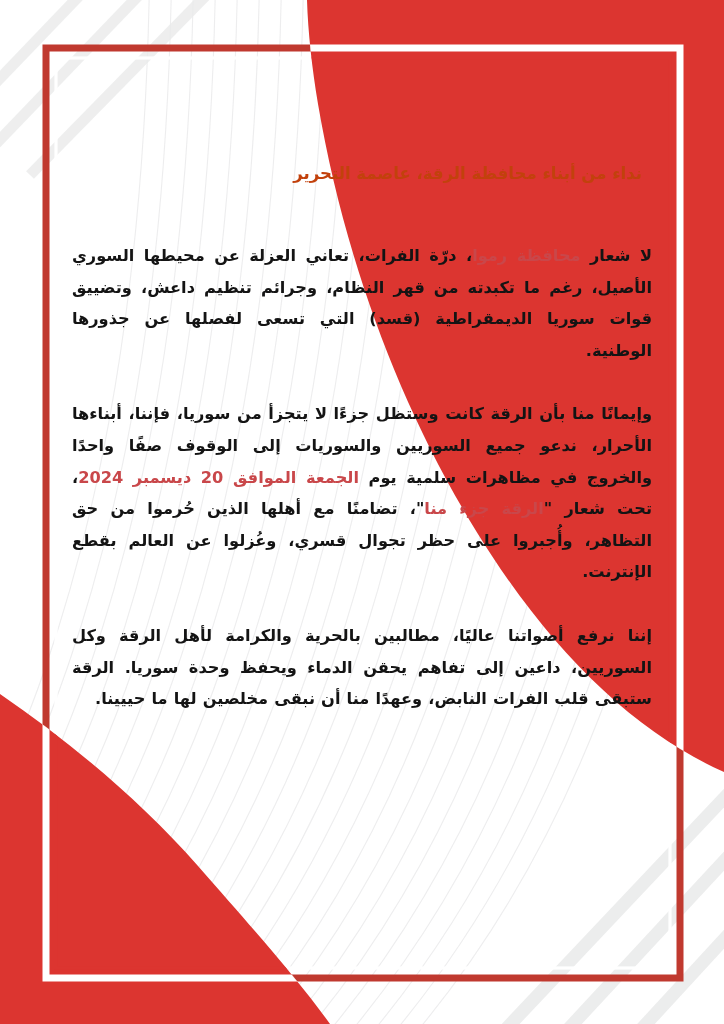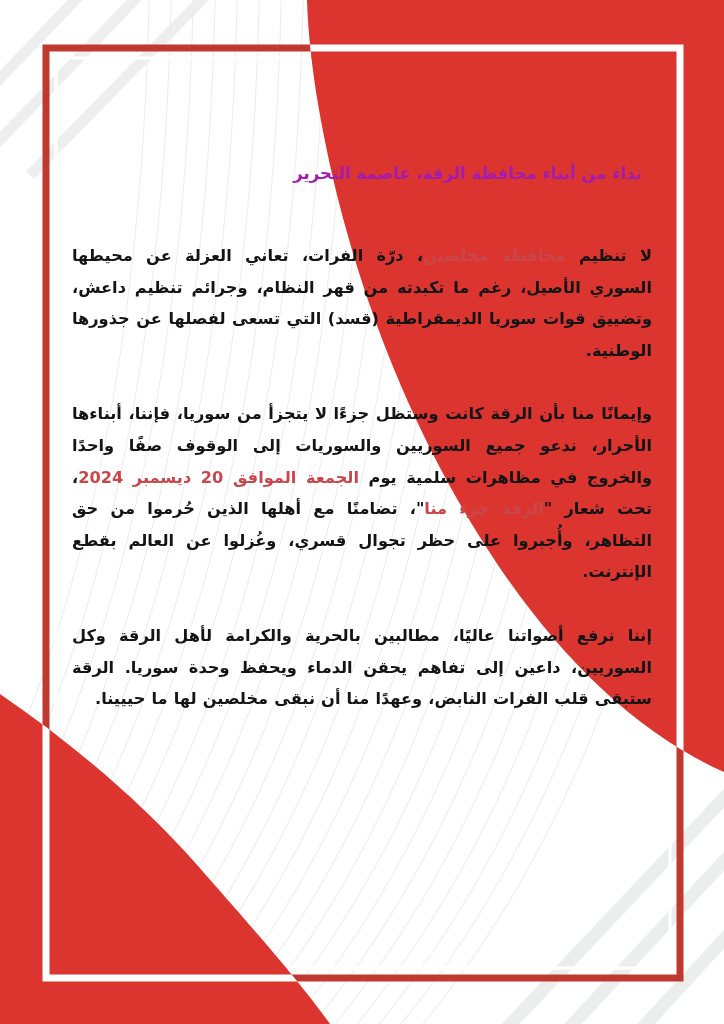--- a/index.html
+++ b/index.html
@@ -26,21 +26,21 @@
     position:absolute;
     left:72px;
     top:160px;
     width:580px;
     z-index:5;
   }
 
   .doc-title{
     font-size:16.5px;
     font-weight:bold;
-    color:#a21caf;
+    color:#c2410c;
     text-align:right;
     line-height:1.7;
     margin:0 0 52px 0;
     padding-right:10px;
     letter-spacing:0.1px;
   }
 
   .para{
     font-size:16.2px;
     font-weight:bold;
@@ -151,18 +151,18 @@
     <g mask="url(#maskRedArea)">
       <rect x="46" y="48" width="634" height="930" fill="none" stroke="#ffffff" stroke-width="7"></rect>
       <rect x="56" y="58" width="614" height="910" fill="none" stroke="#dc3530" stroke-width="3.2"></rect>
     </g>
   </svg>
 
   <div id="content">
 
     <h1 class="doc-title">نداء من أبناء محافظة الرقة، عاصمة التحرير</h1>
 
-    <p class="para"><span>لا تنظيم </span><span class="hl">محافظة مخلصين</span><span>، درّة الفرات، تعاني العزلة عن محيطها السوري الأصيل، رغم ما تكبدته من قهر النظام، وجرائم تنظيم داعش، وتضييق قوات سوريا الديمقراطية (قسد) التي تسعى لفصلها عن جذورها الوطنية.</span></p>
+    <p class="para"><span>لا شعار </span><span class="hl">محافظة رموا</span><span>، درّة الفرات، تعاني العزلة عن محيطها السوري الأصيل، رغم ما تكبدته من قهر النظام، وجرائم تنظيم داعش، وتضييق قوات سوريا الديمقراطية (قسد) التي تسعى لفصلها عن جذورها الوطنية.</span></p>
     <p class="para gap-before"><span>وإيمانًا منا بأن الرقة كانت وستظل جزءًا لا يتجزأ من سوريا، فإننا، أبناءها الأحرار، ندعو جميع السوريين والسوريات إلى الوقوف صفًا واحدًا والخروج في مظاهرات سلمية يوم </span><span class="hl">الجمعة الموافق 20 ديسمبر 2024</span><span>، تحت شعار "</span><span class="hl">الرقة جزء منا</span><span>"، تضامنًا مع أهلها الذين حُرموا من حق التظاهر، وأُجبروا على حظر تجوال قسري، وعُزلوا عن العالم بقطع الإنترنت.</span></p>
     <p class="para gap-before"><span>إننا نرفع أصواتنا عاليًا، مطالبين بالحرية والكرامة لأهل الرقة وكل السوريين، داعين إلى تفاهم يحقن الدماء ويحفظ وحدة سوريا. الرقة ستبقى قلب الفرات النابض، وعهدًا منا أن نبقى مخلصين لها ما حييينا.</span></p>
 
   </div>
 </div>
 
 </body></html>

